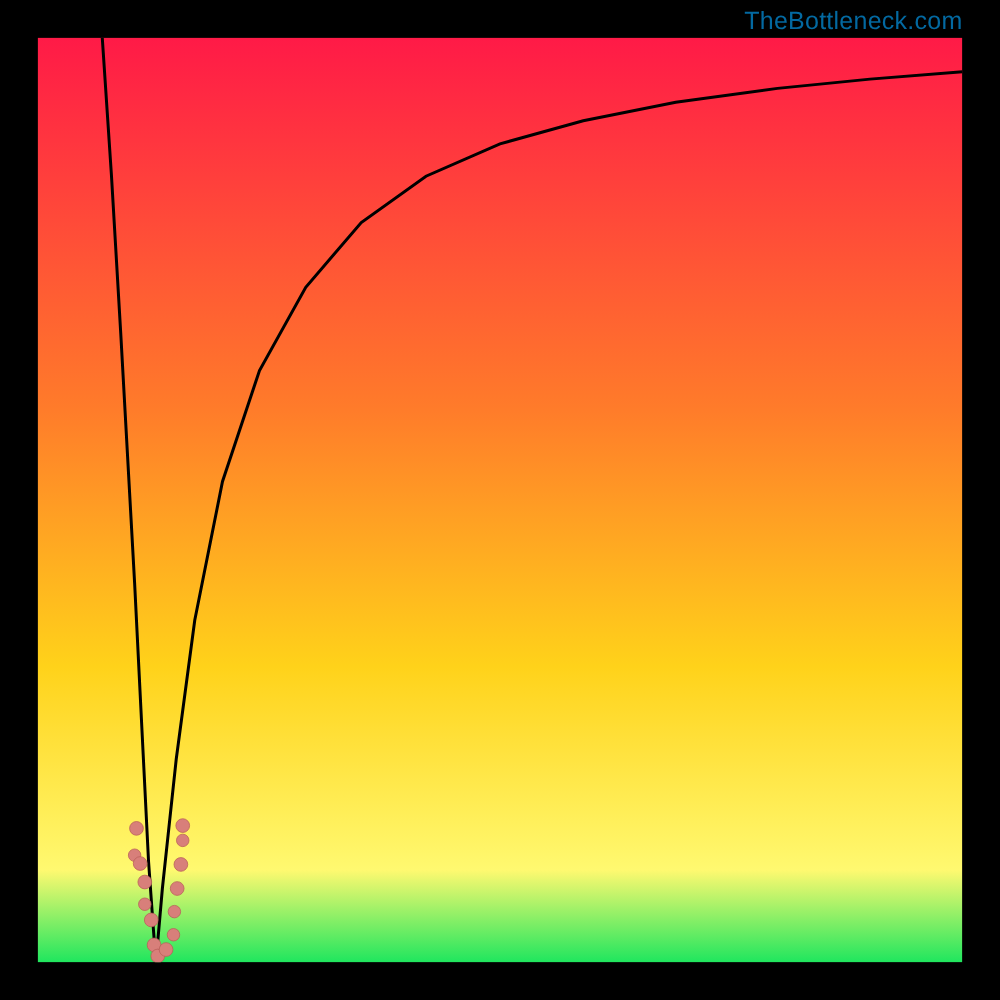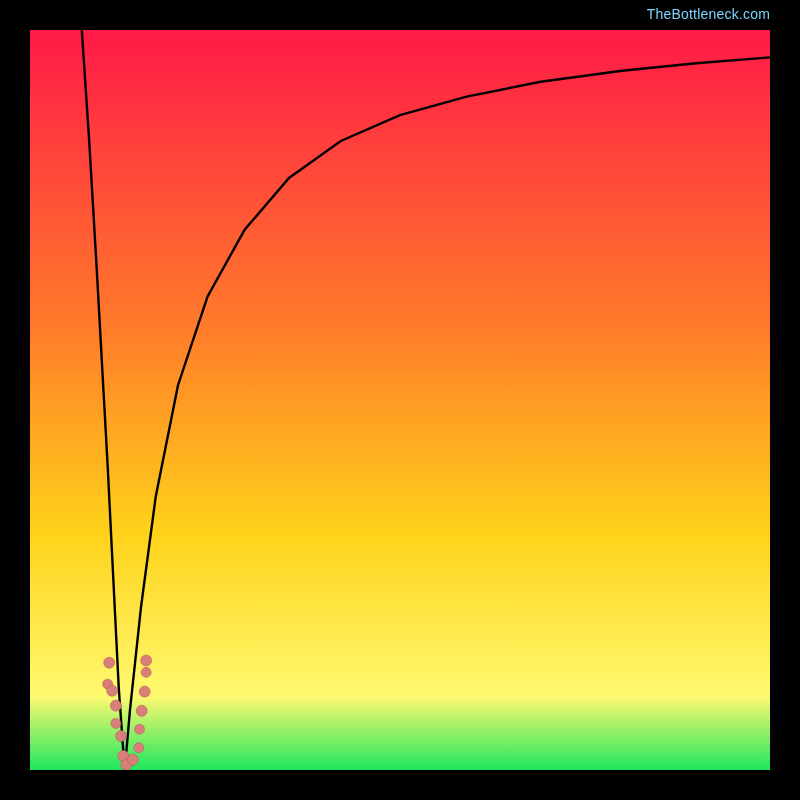--- a/index.html
+++ b/index.html
@@ -24,22 +24,22 @@
     top: 30px;
     left: 30px;
     width: 740px;
     height: 740px;
     overflow: hidden;
   }
   .attribution {
     position: absolute;
     top: 6px;
     right: 30px;
-    color: #7dd3fc;
-    font-size: 14px;
+    color: #0369a1;
+    font-size: 20px;
     font-weight: 400;
     letter-spacing: 0.2px;
   }
 </style>
 </head>
 <body>
 
 <div class="chart-frame">
   <div class="plot-area">
     <svg width="740" height="740" viewBox="0 0 740 740">

